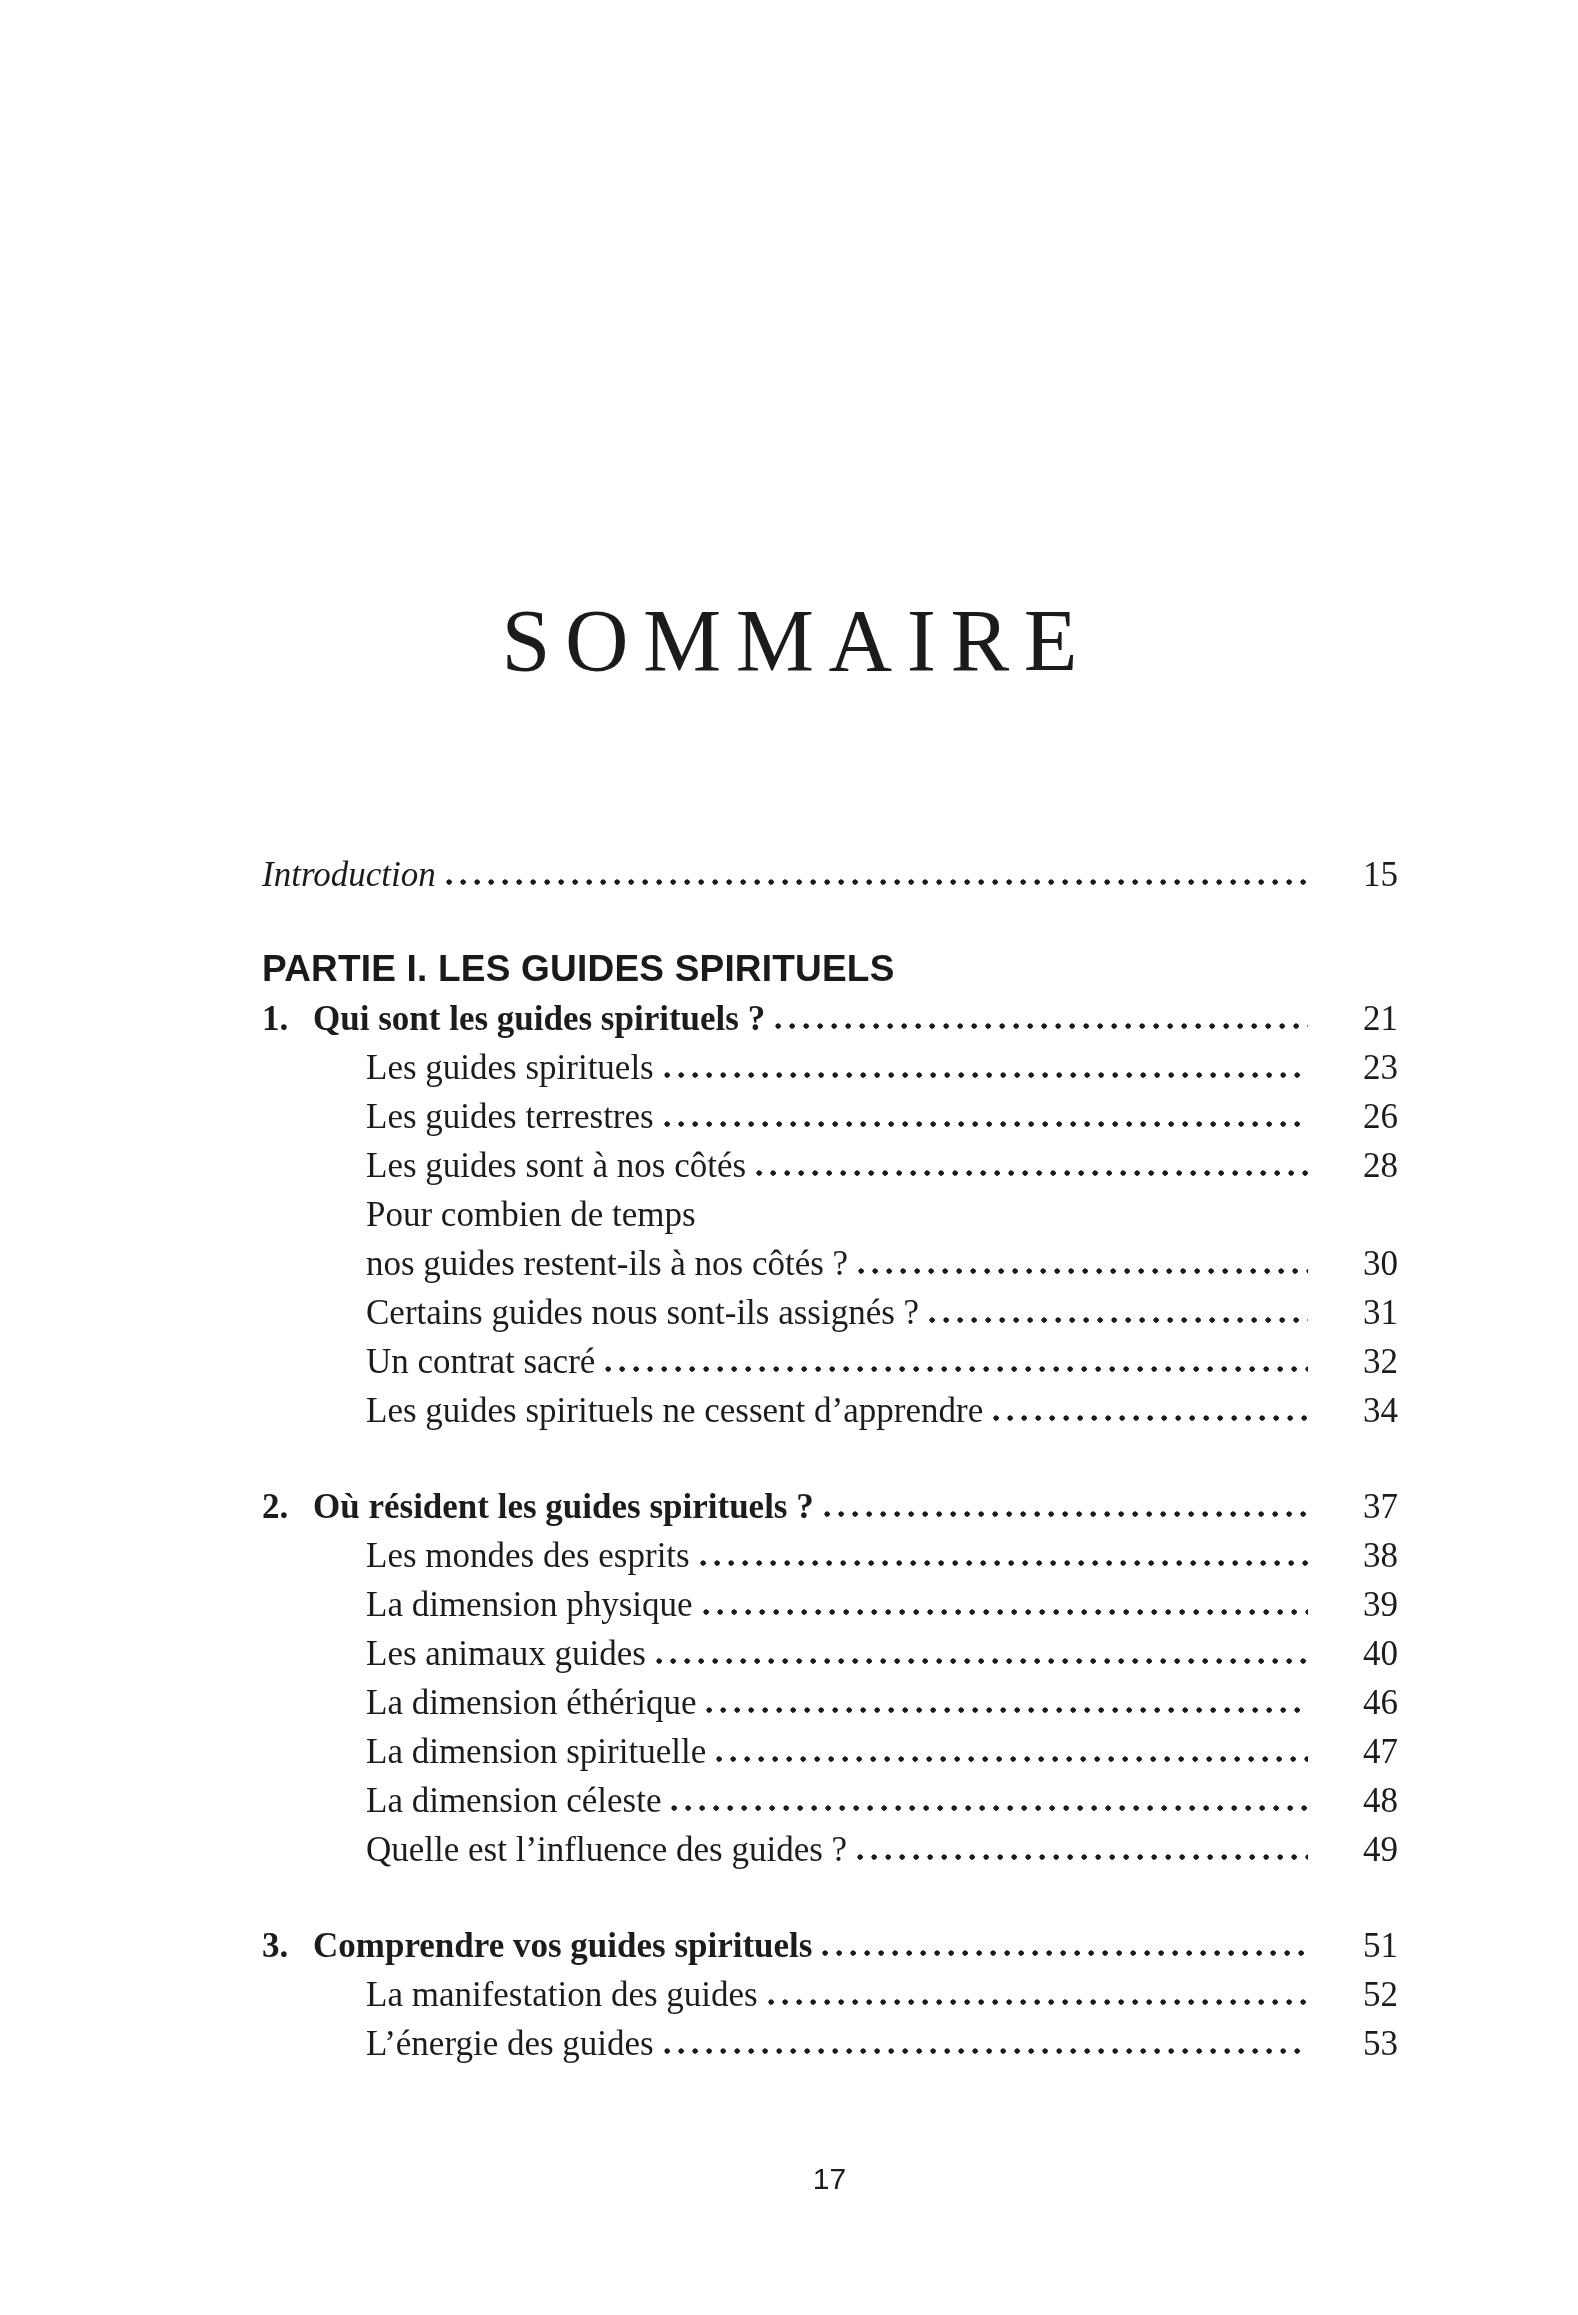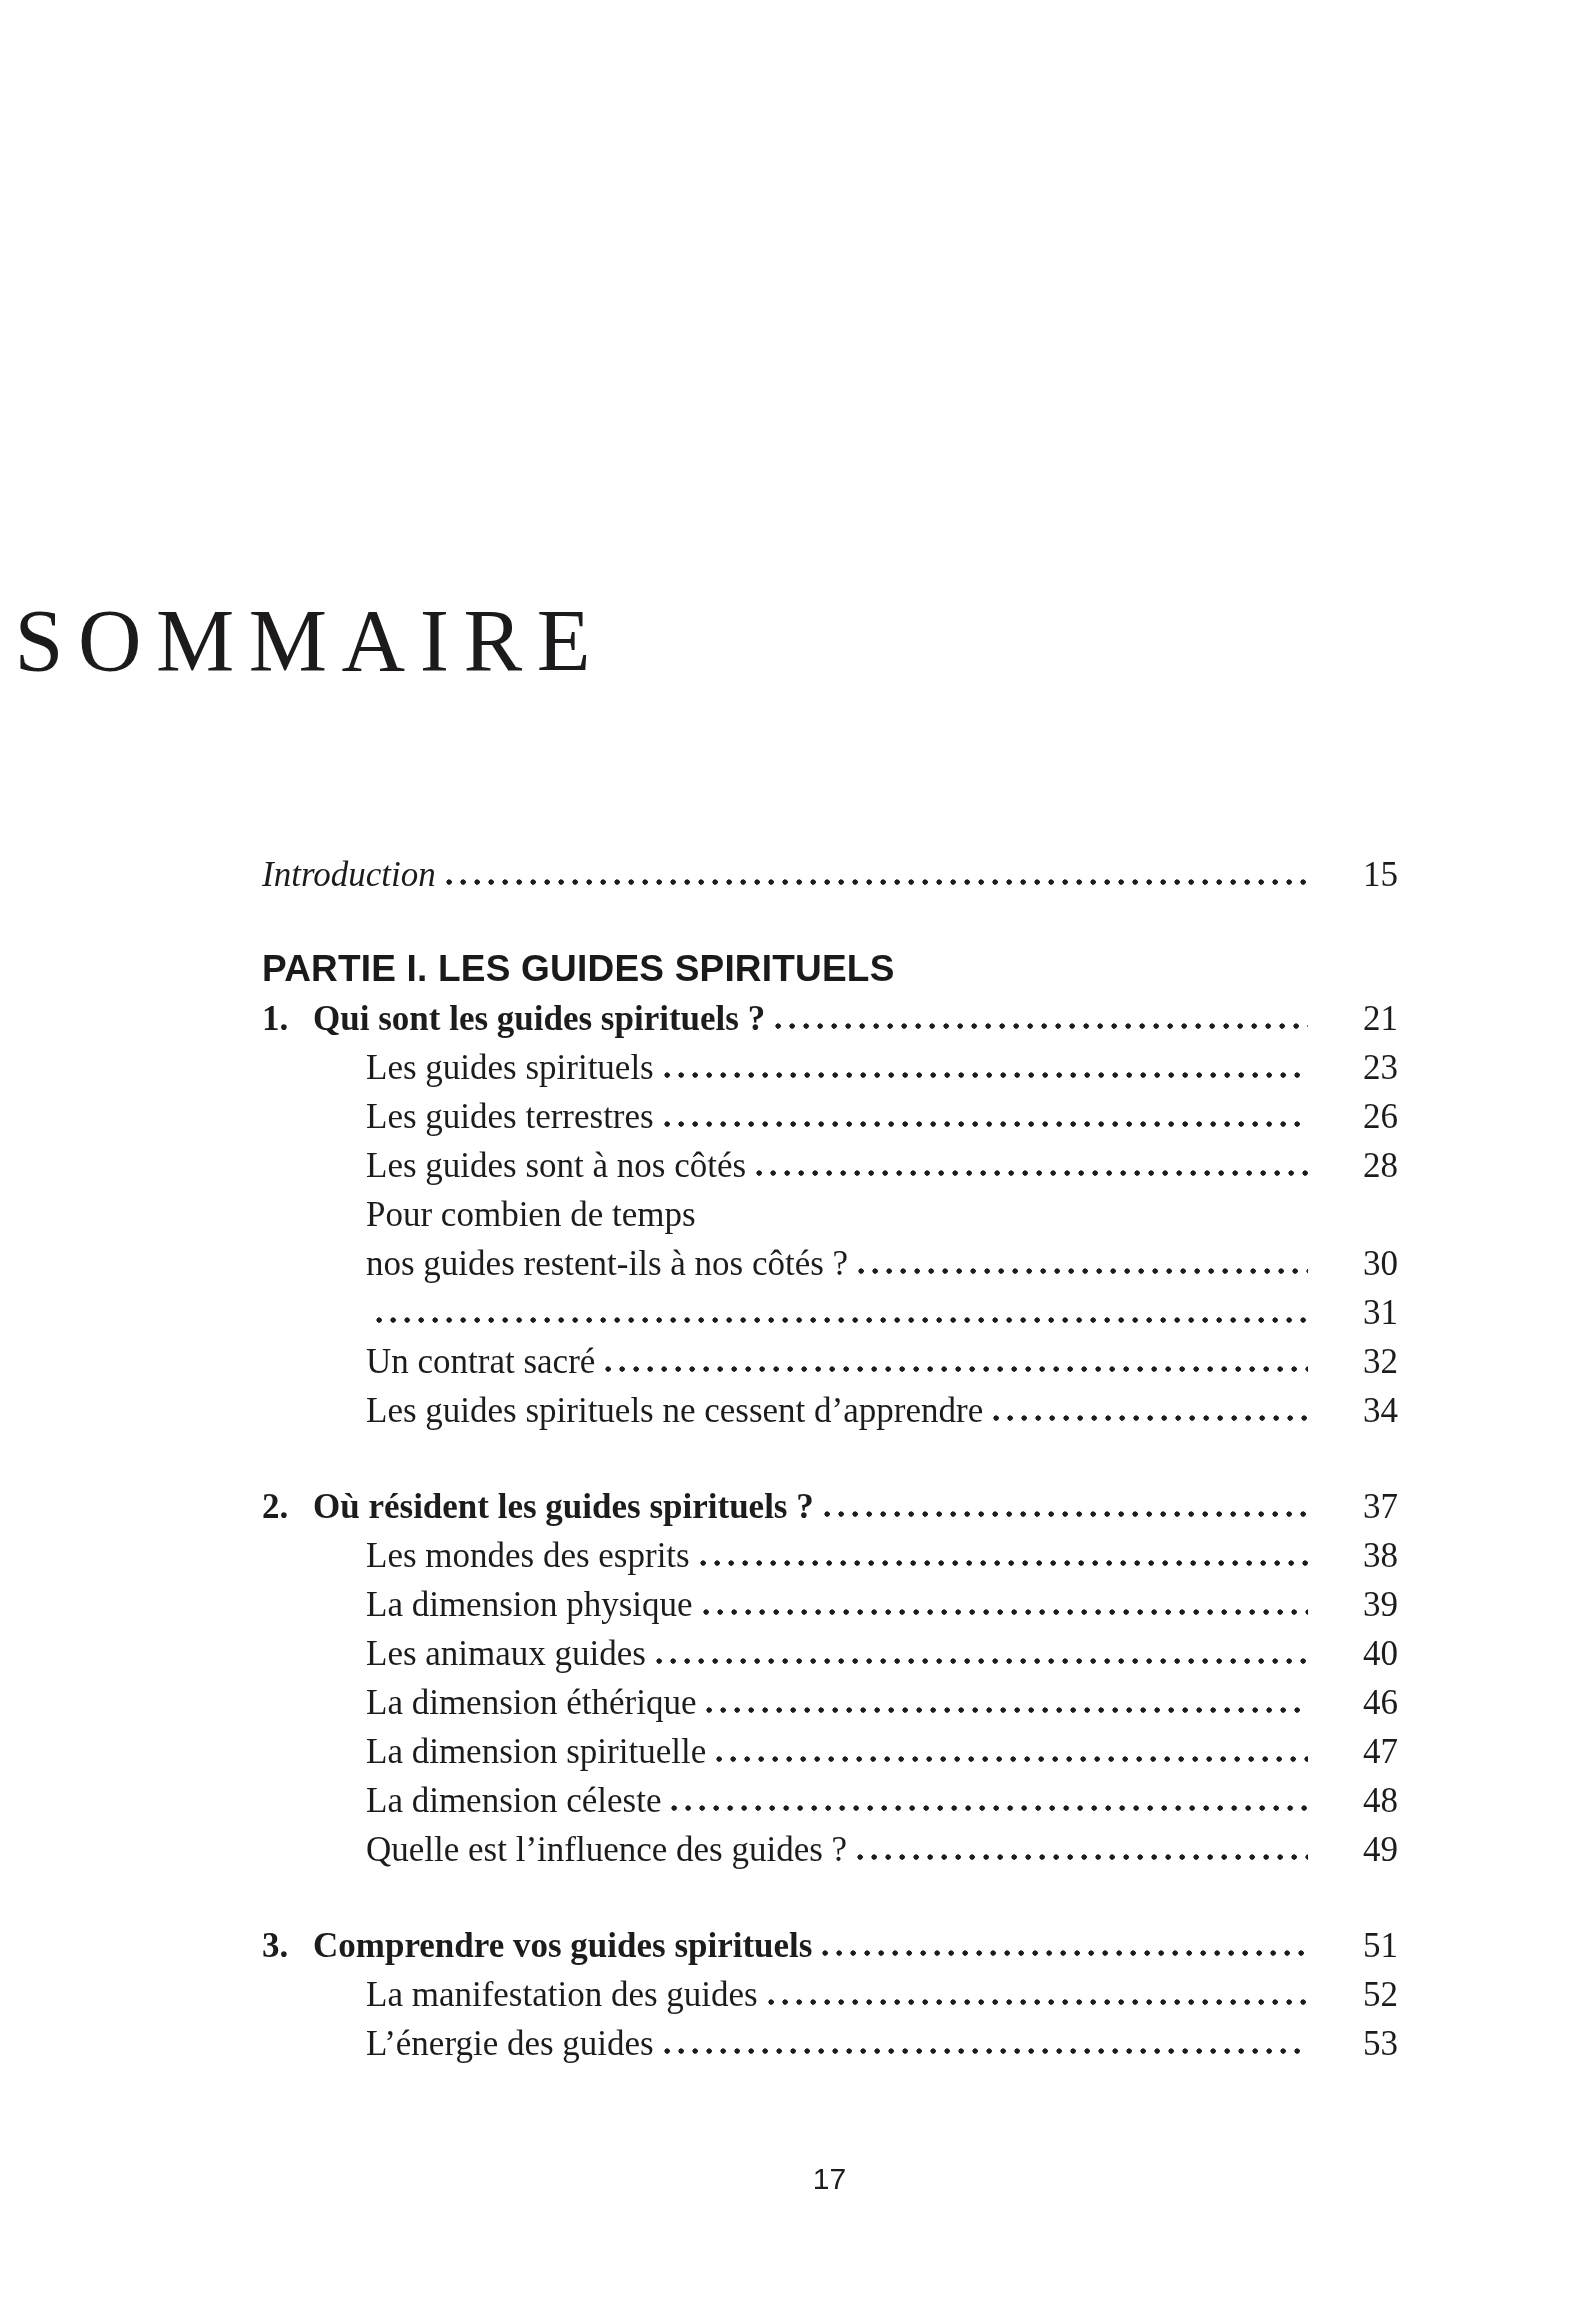--- a/index.html
+++ b/index.html
@@ -8,20 +8,21 @@
     width:1579px;height:2316px;
     margin:0 auto;
     background:#ffffff;
     color:#1c1c1c;
     font-family:"Liberation Serif", serif;
     overflow:hidden;
   }
   .title{
     margin:0;
     padding-top:597px;
+    text-align:center;
     font-family:"Liberation Serif", serif;
     font-weight:400;
     font-size:88px;
     letter-spacing:0.165em;
     text-indent:0.165em; 
     color:#1d1a1b;
     line-height:1;
   }
   .content{
     margin:165px 181px 0 262px;
@@ -105,20 +106,21 @@
       </div>
       <div class="row sub">
         <span class="label">Pour combien de temps</span>
       </div>
       <div class="row sub">
         <span class="label">nos guides restent-ils à nos côtés ?</span>
         <span class="leader"></span>
         <span class="pagenum">30</span>
       </div>
       <div class="row sub">
+        <span class="label">Certains guides nous sont-ils assignés ?</span>
         <span class="leader"></span>
         <span class="pagenum">31</span>
       </div>
       <div class="row sub">
         <span class="label">Un contrat sacré</span>
         <span class="leader"></span>
         <span class="pagenum">32</span>
       </div>
       <div class="row sub">
         <span class="label">Les guides spirituels ne cessent d’apprendre</span>

